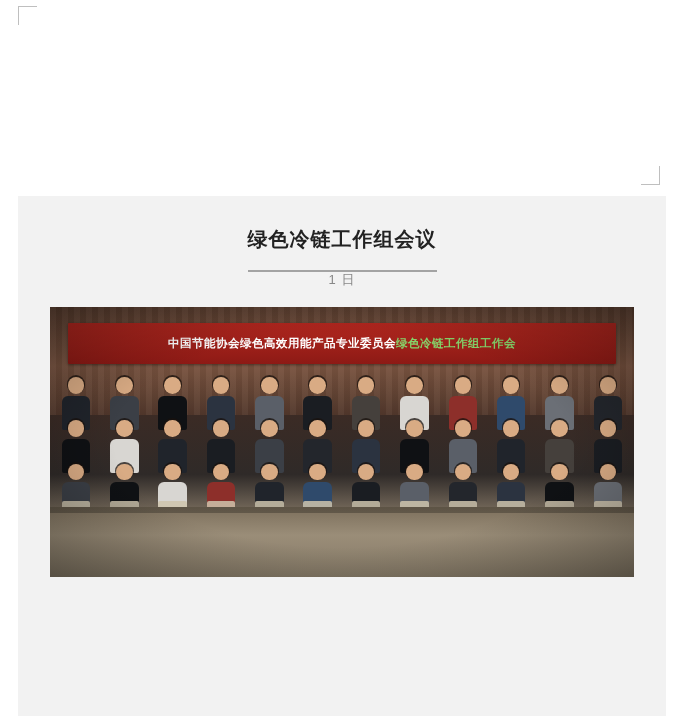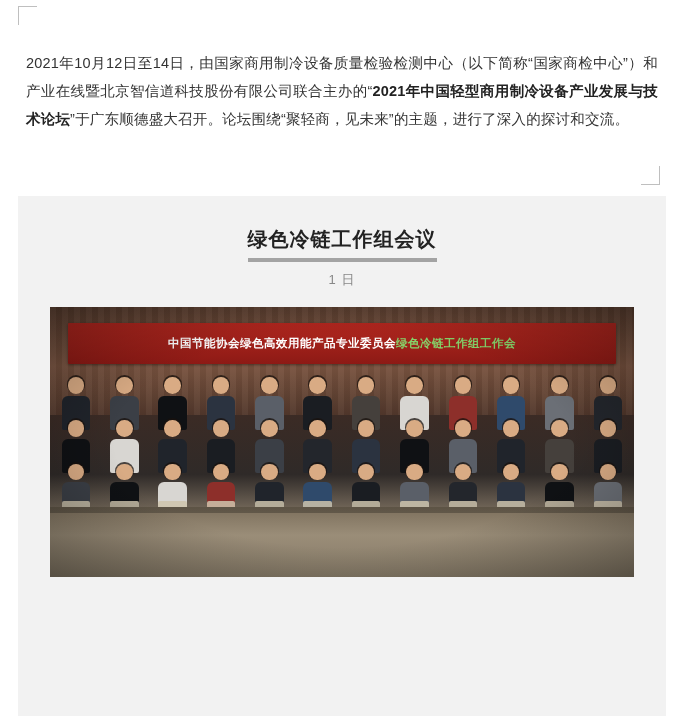--- a/index.html
+++ b/index.html
@@ -68,22 +68,22 @@
 
   .card-title {
     margin: 30px auto 0 auto;
     text-align: center;
     font-size: 20px;
     font-weight: bold;
     color: #222222;
     letter-spacing: 1px;
   }
   .card-title span {
-    border-bottom: 4px solid #a3a3a3;
-    padding-bottom: 8px;
+    border-bottom: 2px solid #a3a3a3;
+    padding-bottom: 20px;
   }
   .card-date {
     margin-top: 18px;
     text-align: center;
     font-size: 13px;
     color: #888888;
     letter-spacing: 1px;
   }
 
   .card-body {
@@ -218,21 +218,20 @@
   }
 </style>
 </head>
 <body>
 
 <div class="page">
 
   <div class="corner corner-tl"></div>
   <div class="corner corner-br"></div>
 
-  <p class="intro"><span>2021年10月12日至14日，由国家商用制冷设备质量检验检测中心（以下简称“国家商检中心”）和产业在线暨北京智信道科技股份有限公司联合主办的“</span><b>2021年中国轻型商用制冷设备产业发展与技术论坛</b><span>”于广东顺德盛大召开。论坛围绕“聚轻商，见未来”的主题，进行了深入的探讨和交流。</span></p>
 
   <div class="card">
 
     <div class="card-title"><span>绿色冷链工作组会议</span></div>
 
     <div class="card-date">1 日</div>
 
 
     <div class="photo-wrap">
       <div class="photo">

